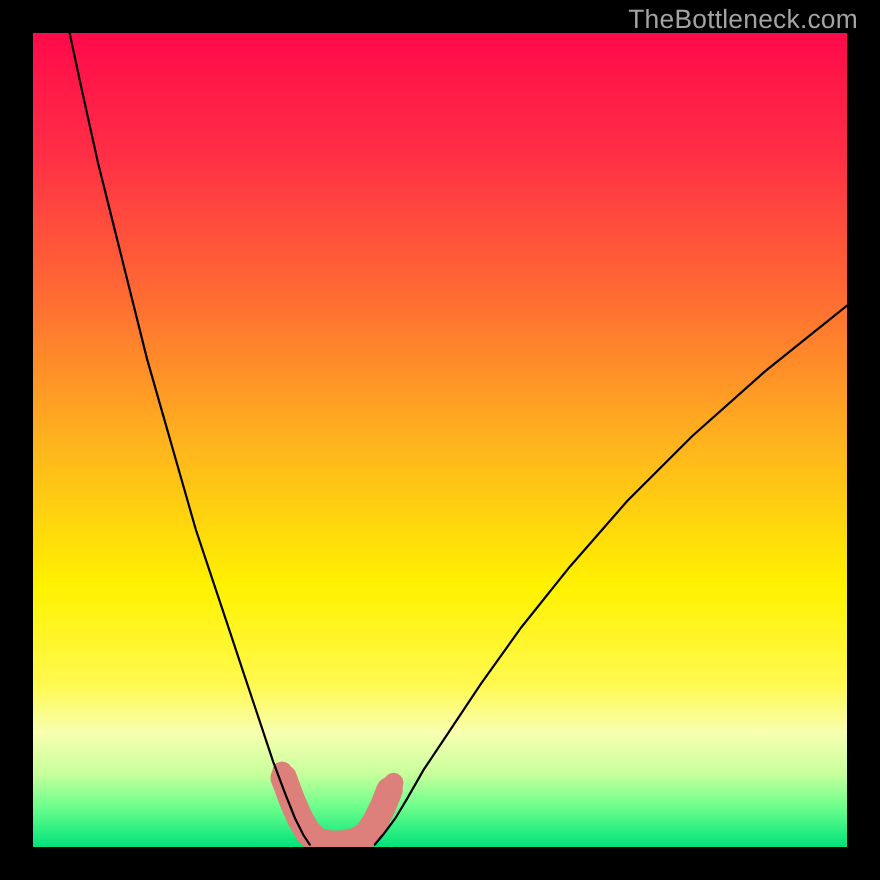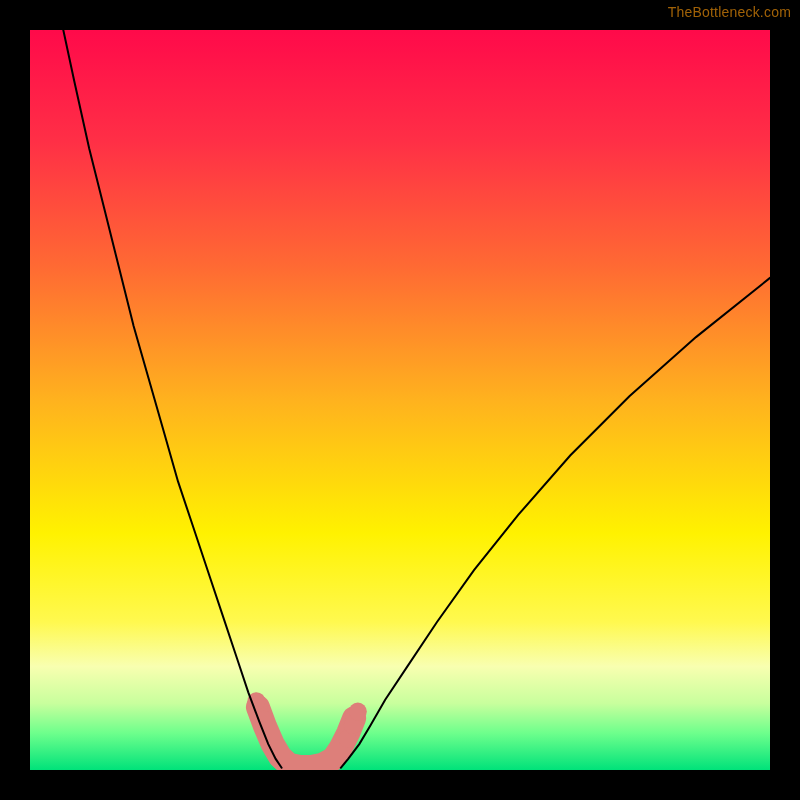--- a/index.html
+++ b/index.html
@@ -22,25 +22,25 @@
     position: absolute;
     left: 30px;
     top: 30px;
     width: 740px;
     height: 740px;
     overflow: hidden;
   }
   .watermark {
     position: absolute;
     top: 4px;
-    right: 9px;
+    right: 20px;
     font-family: Arial, Helvetica, sans-serif;
-    font-size: 14px;
+    font-size: 24px;
     font-weight: 500;
-    color: #a16207;
+    color: #a3a3a3;
     letter-spacing: 0.2px;
   }
   svg {
     display: block;
   }
 </style>
 </head>
 <body>
 
 <div class="frame">

